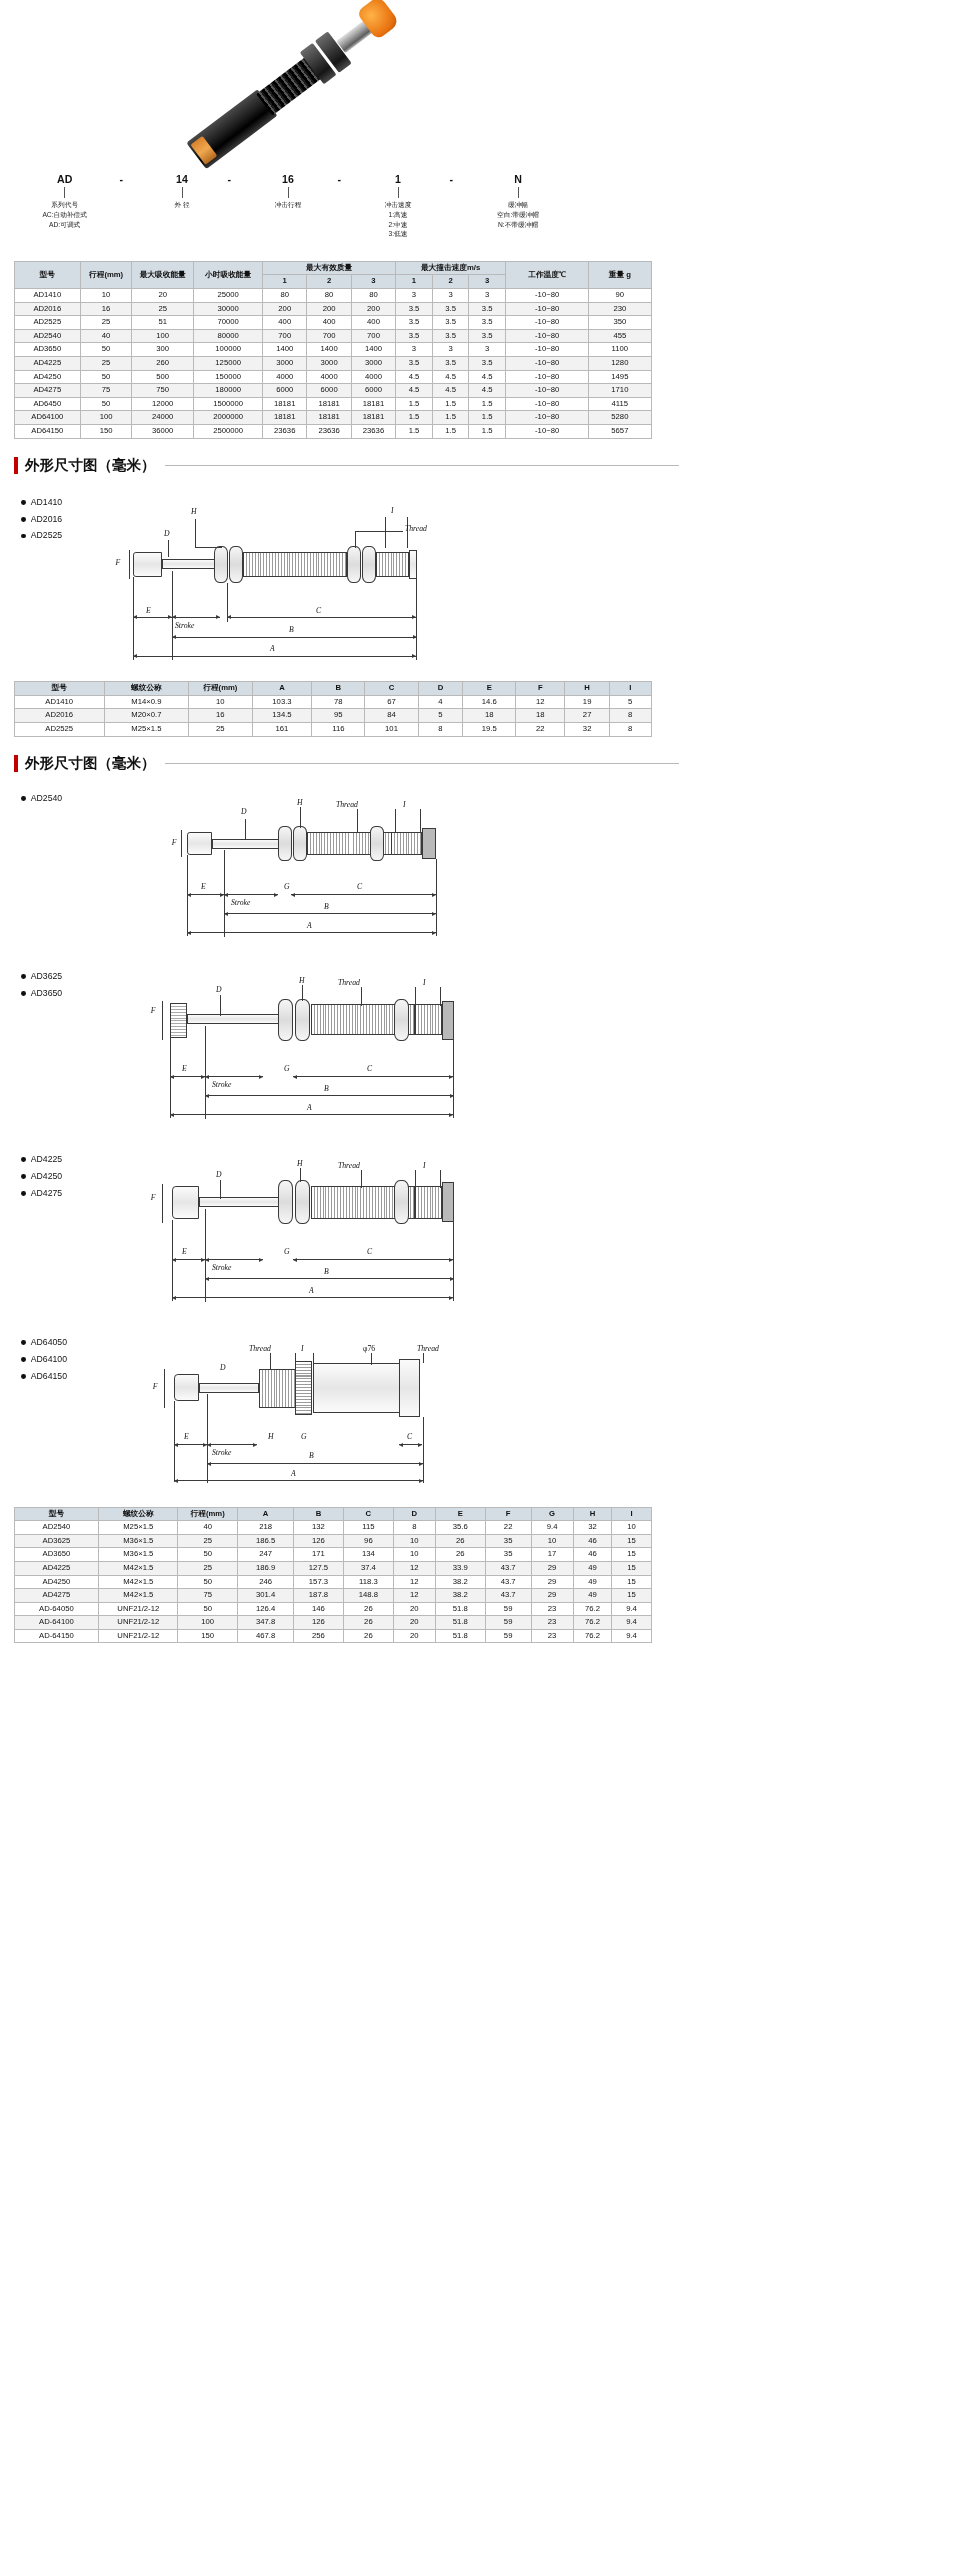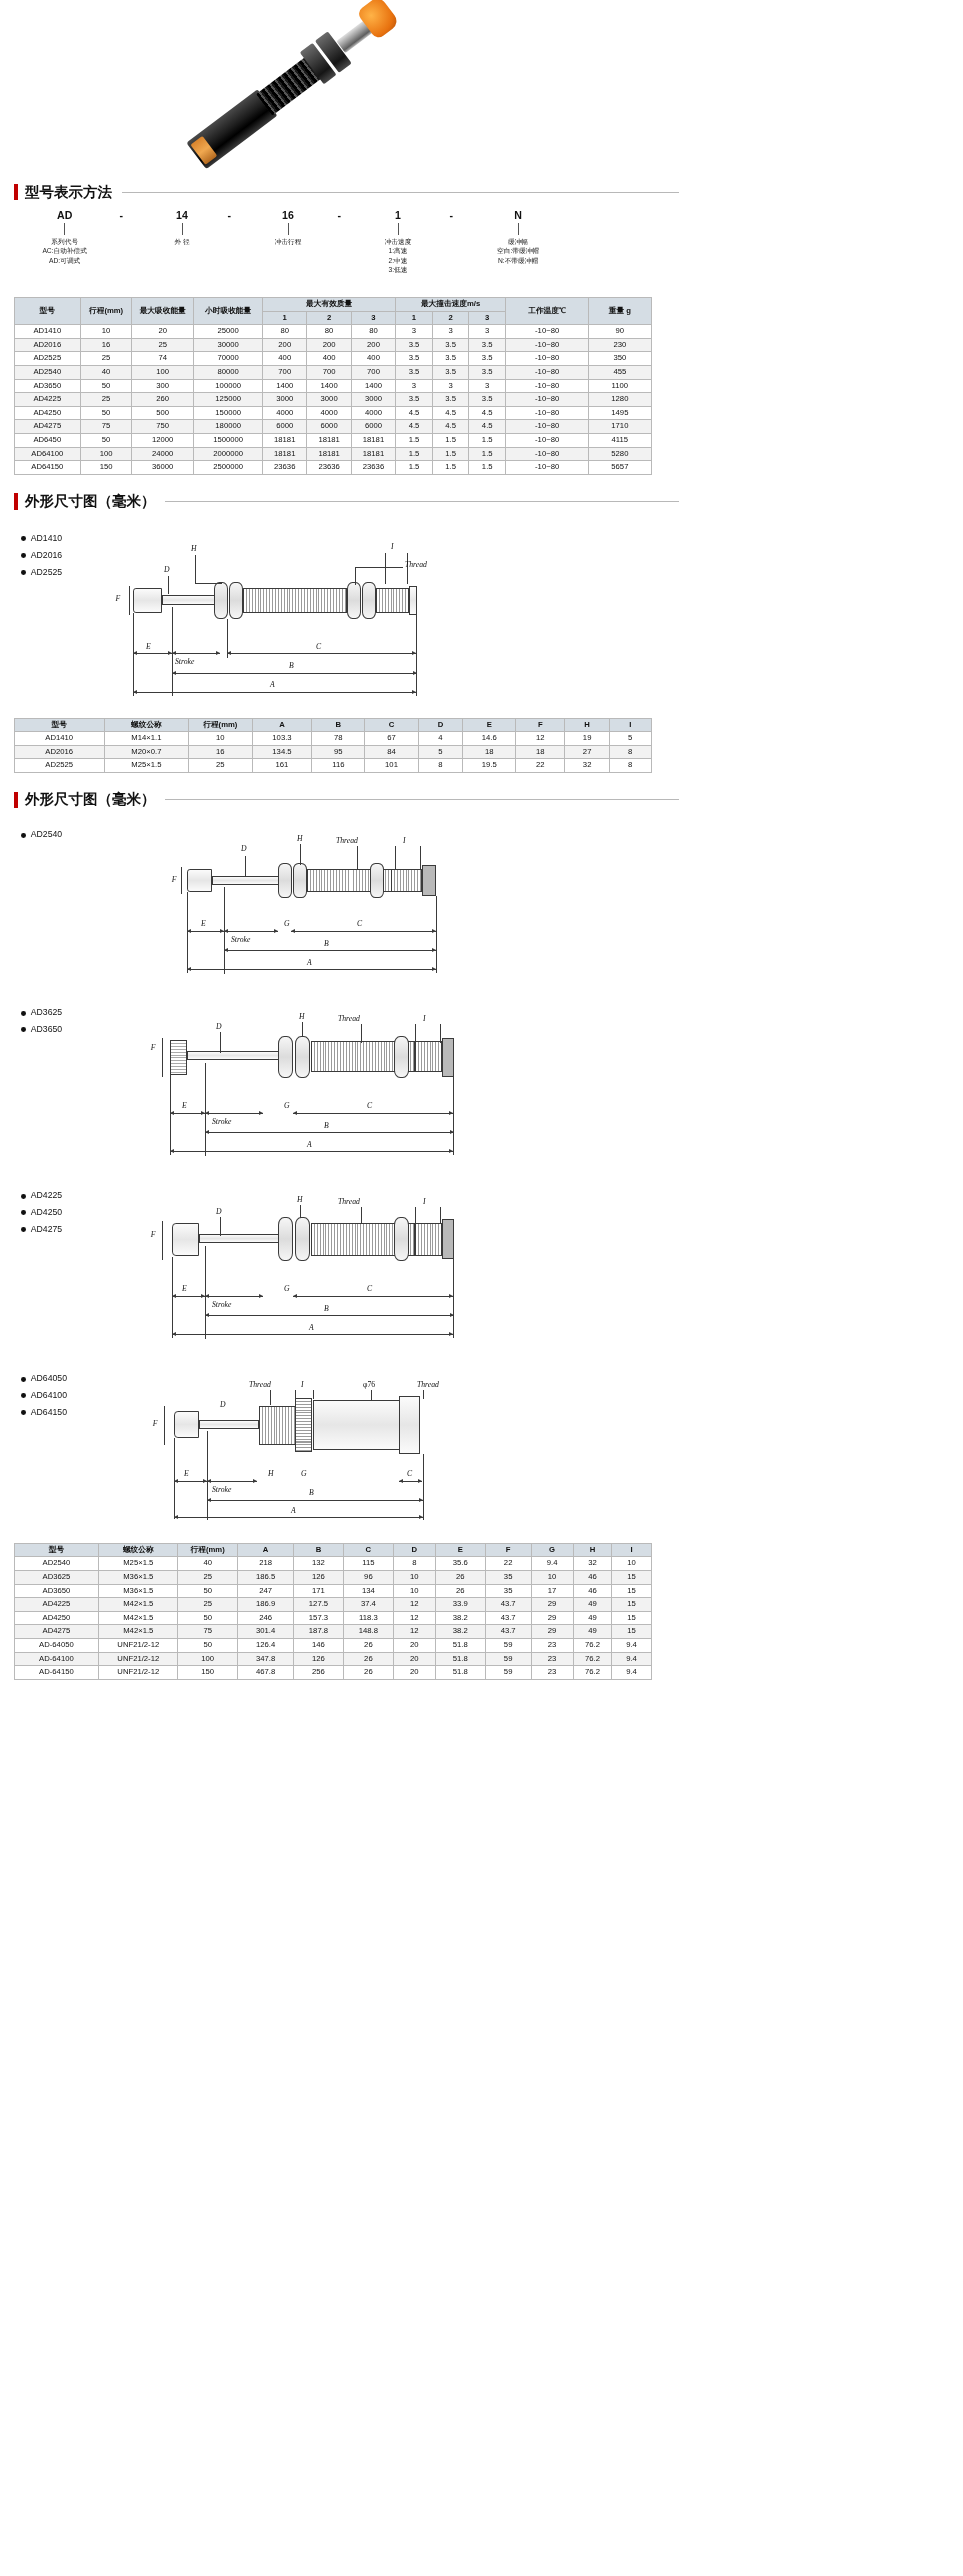--- a/index.html
+++ b/index.html
@@ -166,25 +166,20 @@
     <div class="shock-abs">
       <div class="sa-body"></div>
       <div class="sa-thread"></div>
       <div class="sa-nut1"></div>
       <div class="sa-nut2"></div>
       <div class="sa-rod"></div>
       <div class="sa-cap"></div>
     </div>
   </div>
 
-  <div class="sec-head">
-    <div class="bar"></div>
-    <div class="txt">型号表示方法</div>
-    <div class="rule"></div>
-  </div>
 
   <div class="modelcode">
 
     <div class="mc-item" style="left:7.7px; top:0; width:87px;">
       <div class="mc-code">AD</div>
       <div class="mc-line" style="height:11.6px;"></div>
       <div class="mc-desc">系列代号</div>
       <div class="mc-desc" style="white-space:pre-line;">AC:自动补偿式
 AD:可调式</div>
     </div>
@@ -269,21 +264,21 @@
           <td>200</td>
           <td>3.5</td>
           <td>3.5</td>
           <td>3.5</td>
           <td>-10~80</td>
           <td>230</td>
         </tr>
         <tr>
           <td>AD2525</td>
           <td>25</td>
-          <td>74</td>
+          <td>51</td>
           <td>70000</td>
           <td>400</td>
           <td>400</td>
           <td>400</td>
           <td>3.5</td>
           <td>3.5</td>
           <td>3.5</td>
           <td>-10~80</td>
           <td>350</td>
         </tr>
@@ -480,21 +475,21 @@
           <th style="width: 42px;">D</th>
           <th style="width: 50px;">E</th>
           <th style="width: 46px;">F</th>
           <th style="width: 42px;">H</th>
           <th style="width: 39px;">I</th>
         </tr>
       </thead>
     <tbody>
         <tr>
           <td>AD1410</td>
-          <td>M14×1.1</td>
+          <td>M14×0.9</td>
           <td>10</td>
           <td>103.3</td>
           <td>78</td>
           <td>67</td>
           <td>4</td>
           <td>14.6</td>
           <td>12</td>
           <td>19</td>
           <td>5</td>
         </tr>

